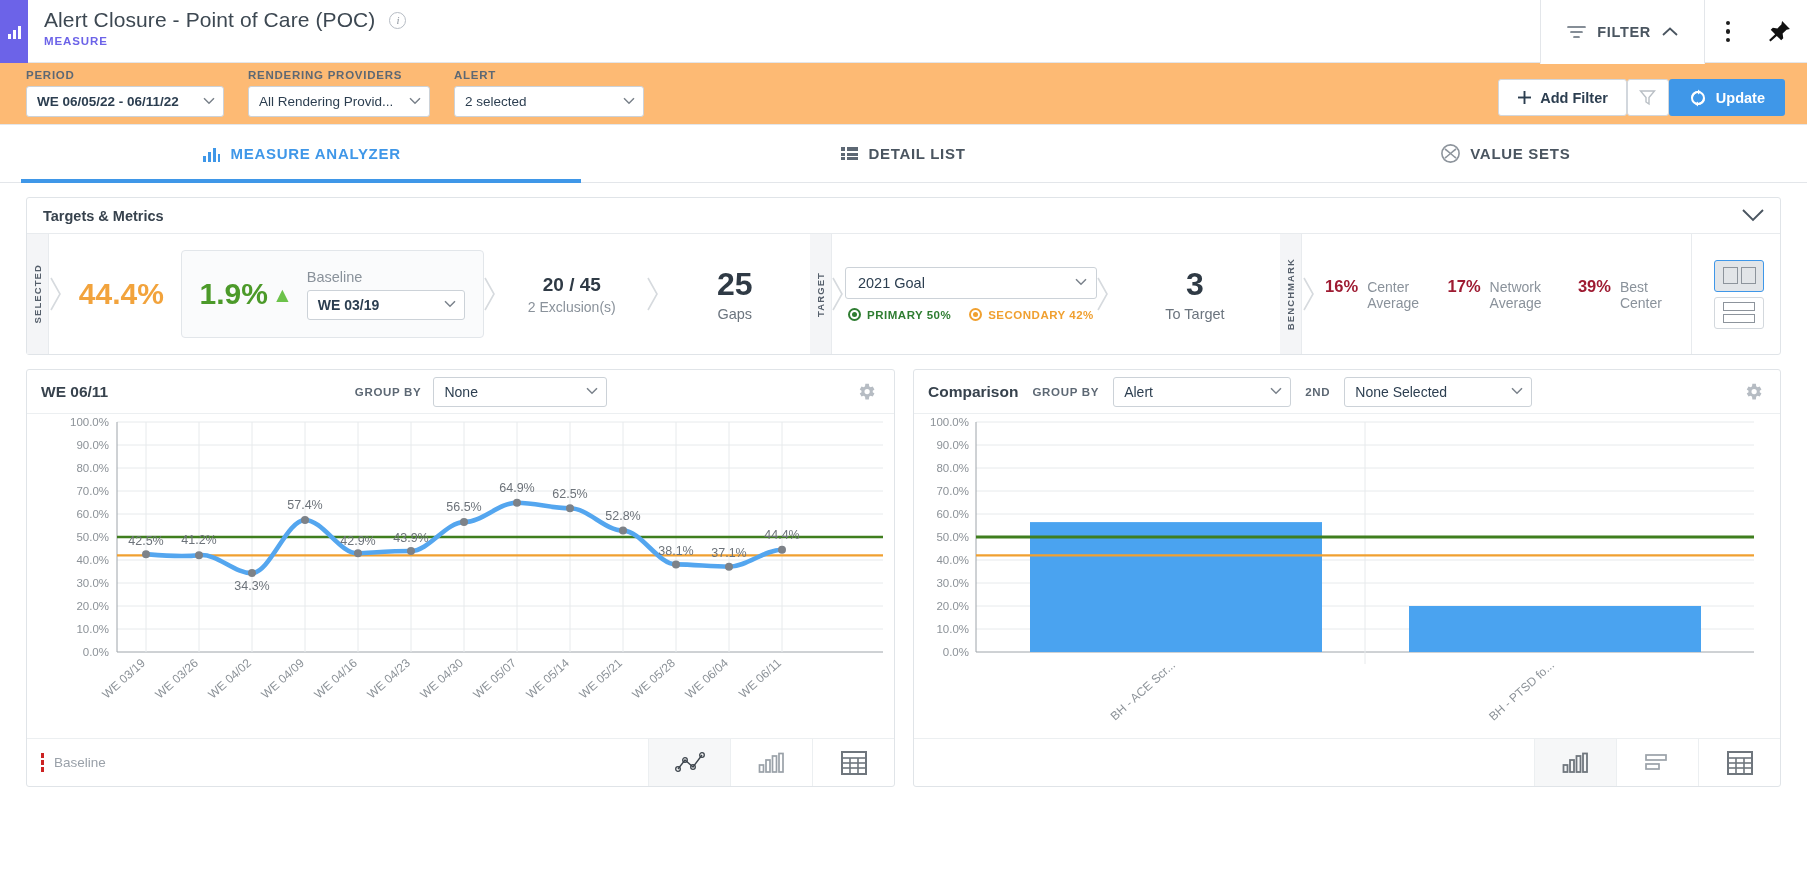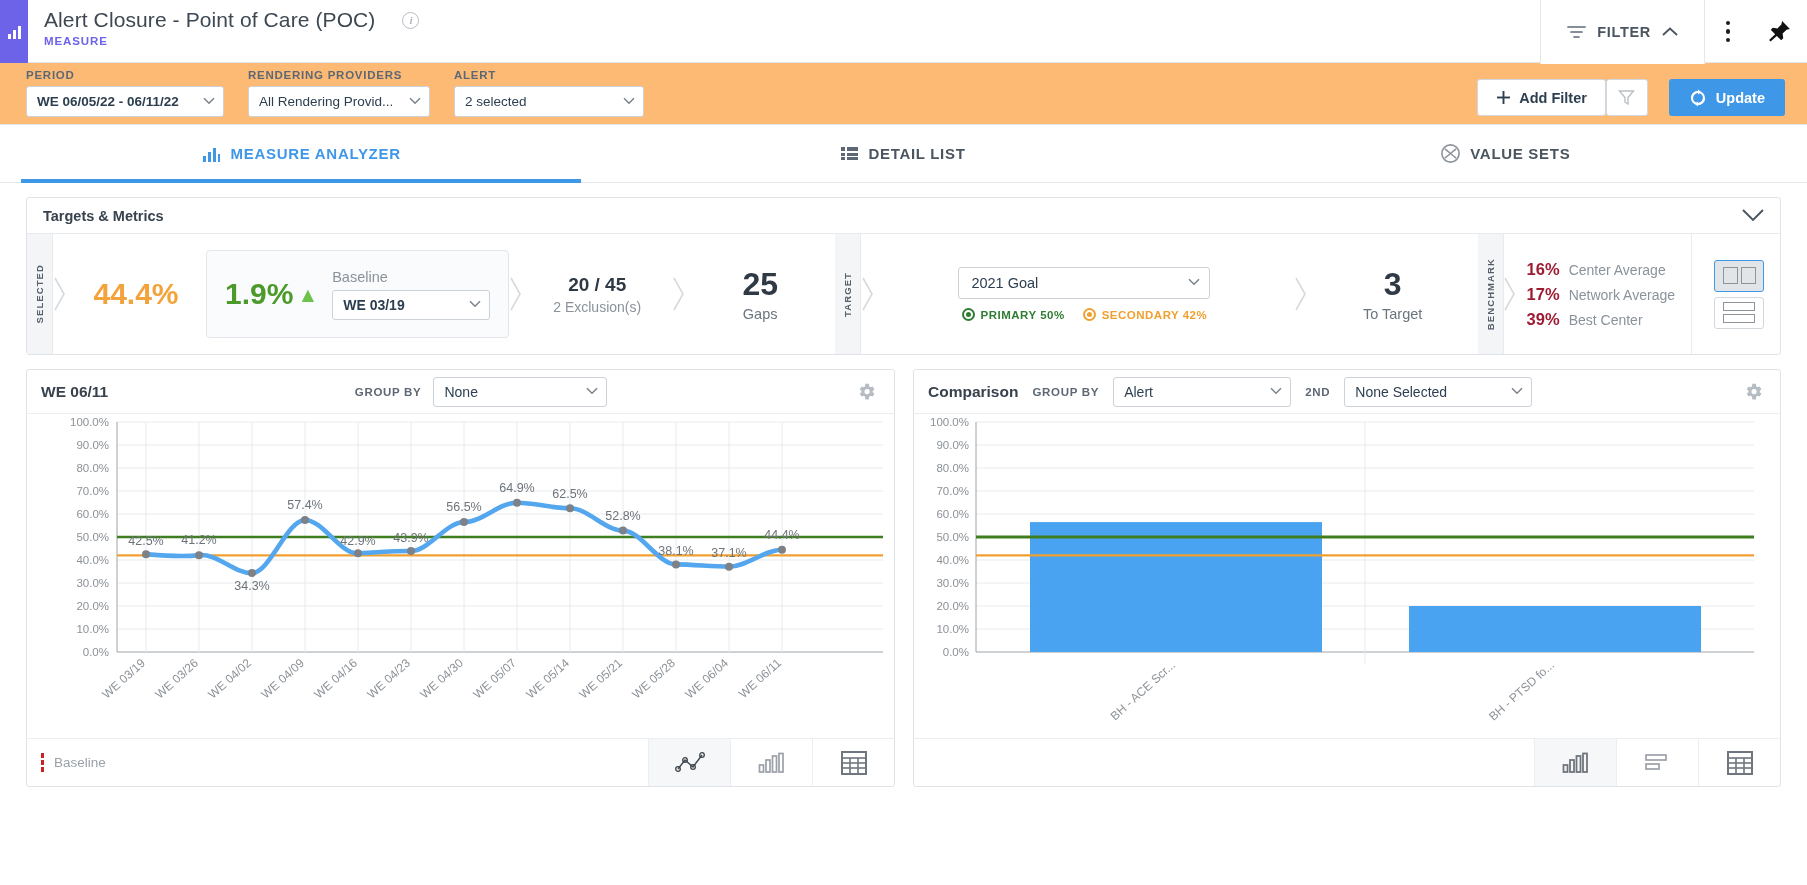--- a/index.html
+++ b/index.html
@@ -25,21 +25,21 @@
     width:28px; height:63px; background:#6c63e8;
     display:flex; align-items:center; justify-content:center; flex:none;
   }
   .accent-bars{ display:flex; align-items:flex-end; gap:2px; height:15px; }
   .accent-bars i{ display:block; width:3px; background:#fff; }
   .accent-bars i:nth-child(1){height:5px}
   .accent-bars i:nth-child(2){height:9px}
   .accent-bars i:nth-child(3){height:13px}
 
   .title-wrap{ padding:8px 0 0 16px; flex:1; }
-  .title-row{ display:flex; align-items:center; gap:27px; }
+  .title-row{ display:flex; align-items:center; gap:14px; }
   .page-title{ font-size:21px; color:#3d4852; font-weight:400; letter-spacing:.1px; }
   .info-icon{
     width:17px;height:17px;border-radius:50%;border:1.4px solid #b6bcc4;
     color:#8e959e;font-size:11px;font-style:italic;font-family:"Liberation Serif",serif;
     display:flex;align-items:center;justify-content:center;line-height:1;
   }
   .measure-label{
     font-size:11.5px;color:#6c63e8;font-weight:bold;letter-spacing:.9px;margin-top:3px;
   }
 
@@ -78,21 +78,21 @@
   .btn-add{
     height:37px;background:#fff;border:1px solid #d2d7dd;border-radius:3px;
     display:flex;align-items:center;gap:8px;padding:0 18px;font-size:14.5px;font-weight:bold;color:#2c3e50;
   }
   .btn-icon-sq{
     width:42px;height:37px;background:#fff;border:1px solid #d2d7dd;border-radius:3px;
     display:flex;align-items:center;justify-content:center;
   }
   .btn-update{
     height:37px;background:#3f97e8;border:none;border-radius:3px;color:#fff;
-    display:flex;align-items:center;gap:9px;padding:0 20px;font-size:14.5px;font-weight:bold;margin-left:21px;
+    display:flex;align-items:center;gap:9px;padding:0 20px;font-size:14.5px;font-weight:bold;
   }
 
   
   .tabs{
     height:58px;background:#fff;display:flex;border-bottom:1px solid #e3e6ea;position:relative;
   }
   .tab{
     flex:1;display:flex;align-items:center;justify-content:center;gap:10px;
     font-size:15px;font-weight:bold;letter-spacing:.7px;color:#4a5560;position:relative;
   }
@@ -154,21 +154,21 @@
     font-size:14.5px;color:#2c3e50;
   }
   .goal-select .chev{ position:absolute;right:9px;top:50%;transform:translateY(-60%); }
   .goal-legend{ display:flex;gap:18px;align-items:center; }
   .gl{ display:flex;align-items:center;gap:6px;font-size:11.5px;font-weight:bold;letter-spacing:.5px; }
   .gl.p{ color:#2f7d32; } .gl.s{ color:#f0a030; }
   .dot-ring{ width:13px;height:13px;border-radius:50%;border:2px solid currentColor;
     display:flex;align-items:center;justify-content:center; }
   .dot-ring i{ width:5px;height:5px;border-radius:50%;background:currentColor;display:block; }
 
-  .bench-list{ display:flex;flex-direction:column;gap:6px;padding-left:10px; }
+  .bench-list{ display:flex;flex-direction:row;gap:6px;padding-left:10px; }
   .bench-row{ display:flex;align-items:baseline;gap:9px; }
   .bench-pct{ font-size:16.5px;font-weight:bold;color:#9e1b32; }
   .bench-txt{ font-size:14px;color:#8a929b; }
 
   .layout-toggles{ display:flex;flex-direction:column;gap:5px;padding:0 16px 0 22px;
     border-left:1px solid #e8ebee;margin-left:16px;justify-content:center; }
   .lt{ width:50px;height:32px;border:1px solid #d3d8dd;border-radius:3px;background:#fff;
     display:flex;align-items:center;justify-content:center;gap:3px; }
   .lt.active{ border-color:#3f97e8;background:#e2e5e8; }
   .lt .cell{ border:1.6px solid #8d949c;width:15px;height:17px; }

